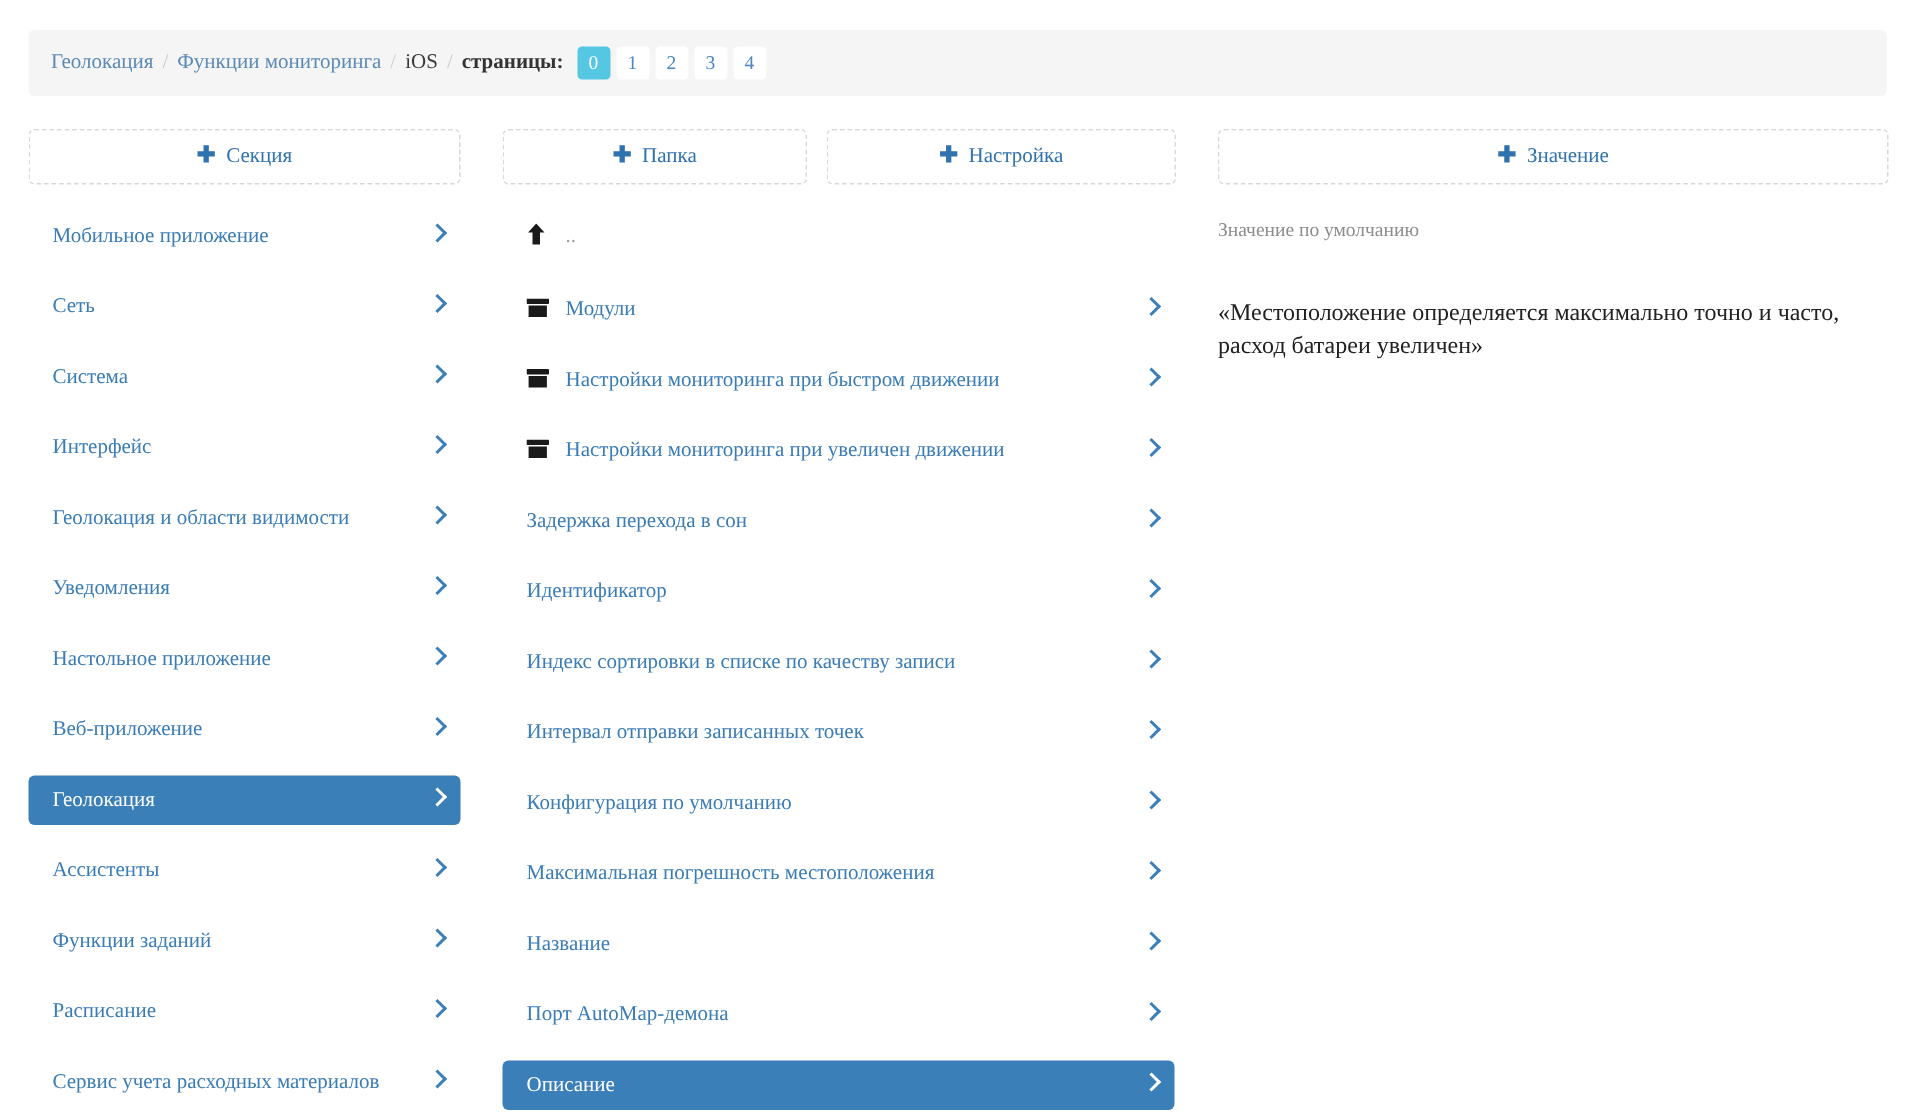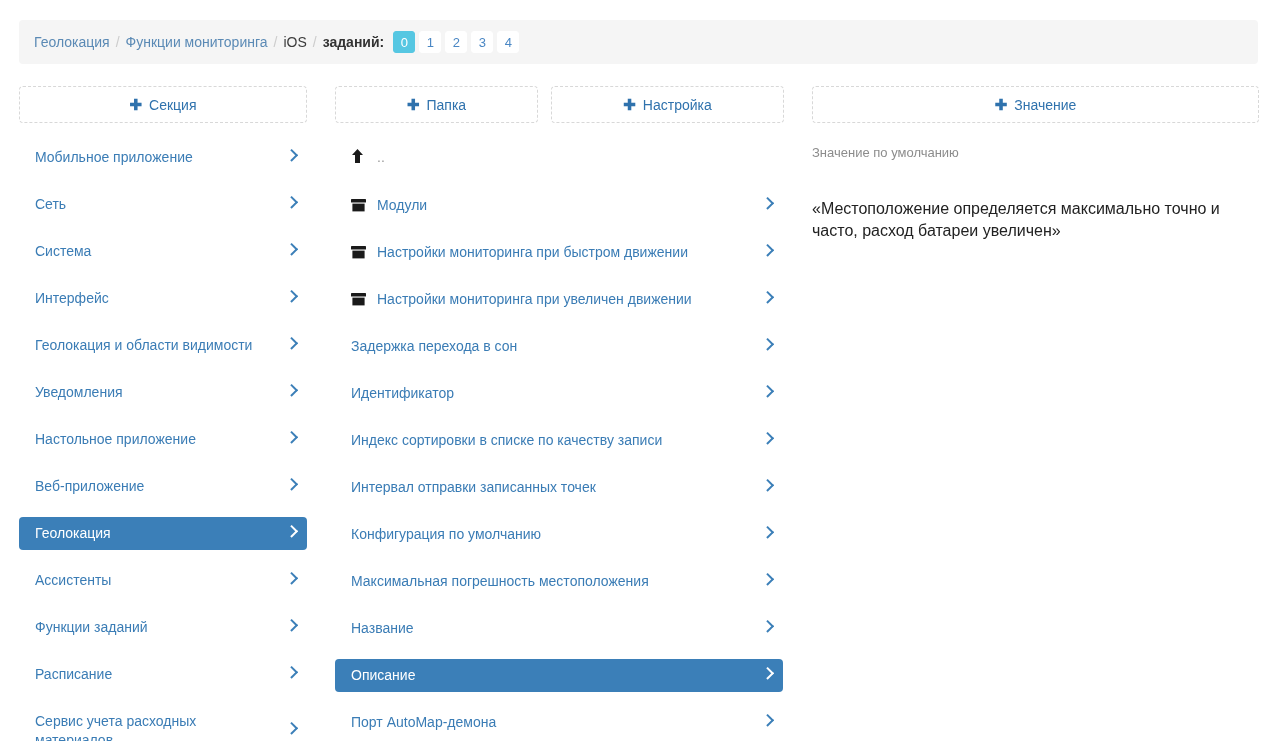--- a/index.html
+++ b/index.html
@@ -4,21 +4,21 @@
 <style>
   * { box-sizing: border-box; }
   html, body {
     margin: 0; padding: 0;
     width: 1278px; height: 741px;
     background: #ffffff;
     font-family: "Liberation Sans", sans-serif;
     overflow: hidden;
   }
 
-  #app { position: relative; width: 1278px; height: 545px; }
+  #app { position: relative; width: 1278px; height: 545px; font-family: Liberation Serif, serif; }
 
   
   .breadcrumb-bar {
     position: absolute;
     left: 19px; top: 20px;
     width: 1239px; height: 44px;
     background: #f5f5f5;
     border-radius: 4px;
     display: flex;
     align-items: center;
@@ -162,21 +162,21 @@
 
 <div id="app">
 
   <div class="breadcrumb-bar">
     <span class="crumb link">Геолокация</span>
     <span class="crumb-sep">/</span>
     <span class="crumb link">Функции мониторинга</span>
     <span class="crumb-sep">/</span>
     <span class="crumb dark">iOS</span>
     <span class="crumb-sep">/</span>
-    <span class="crumb pages-label">заданий:</span>
+    <span class="crumb pages-label">страницы:</span>
     <span class="pager">
       <span class="pager-btn active">0</span>
       <span class="pager-btn">1</span>
       <span class="pager-btn">2</span>
       <span class="pager-btn">3</span>
       <span class="pager-btn">4</span>
     </span>
   </div>
 
   <div class="col col-1">
@@ -297,26 +297,26 @@
           <span class="chev"></span>
         </div>
         <div class="row">
           <span class="row-label">Максимальная погрешность местоположения</span>
           <span class="chev"></span>
         </div>
         <div class="row">
           <span class="row-label">Название</span>
           <span class="chev"></span>
         </div>
+        <div class="row">
+          <span class="row-label">Порт AutoMap-демона</span>
+          <span class="chev"></span>
+        </div>
         <div class="row selected">
           <span class="row-label">Описание</span>
-          <span class="chev"></span>
-        </div>
-        <div class="row">
-          <span class="row-label">Порт AutoMap-демона</span>
           <span class="chev"></span>
         </div>
       </div>
   </div>
 
   <div class="col col-3">
     <div class="add-btn">
       <span class="plus">✚</span>
       <span>Настройка</span>
     </div>

